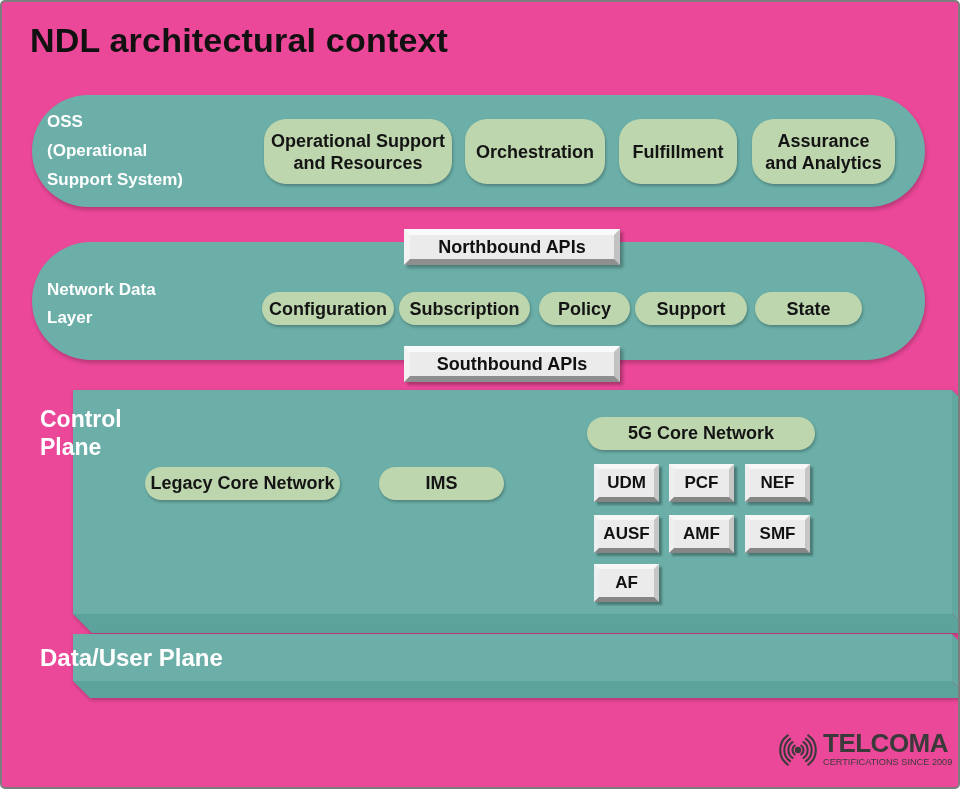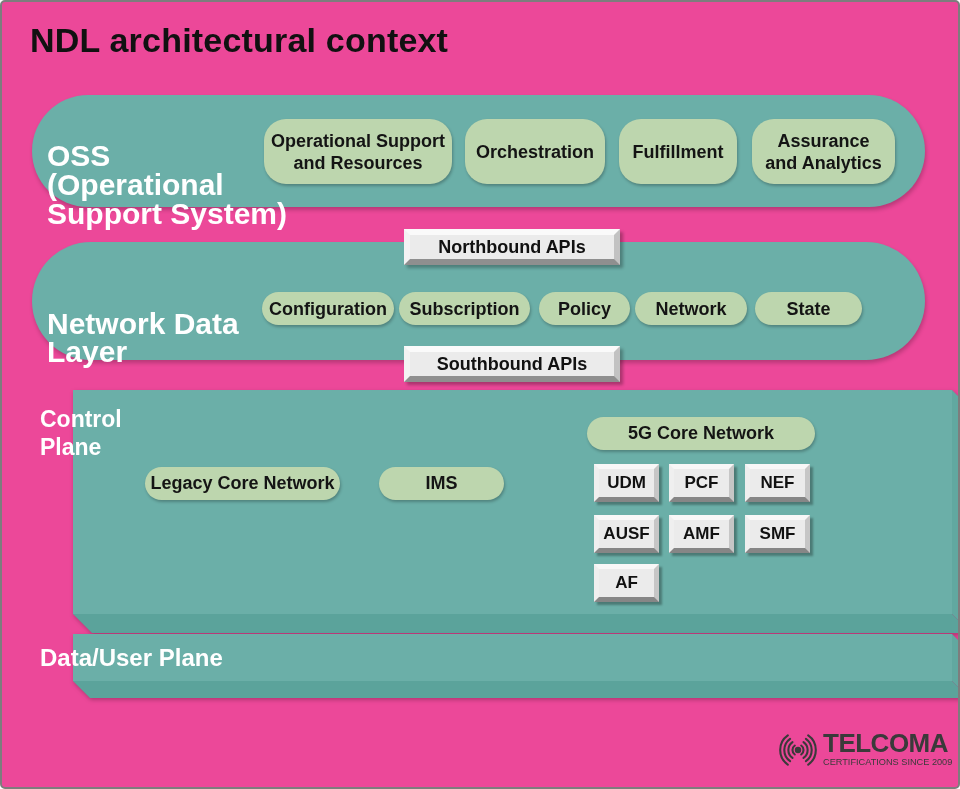--- a/index.html
+++ b/index.html
@@ -1,21 +1,21 @@
 <!DOCTYPE html>
 <html><head>
 <meta charset="utf-8">
 <style>
   html,body{margin:0;padding:0;background:#fff;}
   .canvas{position:relative;width:960px;height:789px;box-sizing:border-box;border:2px solid #7d7d7d;border-radius:5px;background:#ec4899;overflow:hidden;font-family:"Liberation Sans",sans-serif;}
   .title{position:absolute;left:28px;top:19px;font-size:34px;font-weight:600;color:#111;letter-spacing:0.2px;}
   .band{position:absolute;background:#6bafa8;box-shadow:1px 3px 4px rgba(0,0,0,.22);}
   .band.oss{left:30px;top:93px;width:893px;height:112px;border-radius:56px;}
   .band.ndl{left:30px;top:240px;width:893px;height:118px;border-radius:59px;}
-  .band-label{position:absolute;color:#fff;font-size:30px;line-height:29px;font-weight:600;white-space:pre-line;margin-top:34px;}
+  .band-label{position:absolute;color:#fff;font-size:17px;line-height:29px;font-weight:600;white-space:pre-line;}
   .oss .band-label{left:15px;top:12px;}
   .ndl .band-label{left:15px;top:34px;line-height:28px;}
   .pill{position:absolute;background:#bdd6ae;display:flex;align-items:center;justify-content:center;text-align:center;color:#141414;font-size:18px;line-height:22px;font-weight:600;white-space:pre-line;box-shadow:1px 2px 3px rgba(0,0,0,.25);}
   .oss-pill{top:24px;height:65px;border-radius:22px;}
   .op1{left:232px;width:188px;}
   .op2{left:433px;width:140px;}
   .op3{left:587px;width:118px;}
   .op4{left:720px;width:143px;}
   .ndl-pill{top:50px;height:33px;border-radius:17px;}
   .np1{left:230px;width:132px;}
@@ -65,21 +65,21 @@
   </div>
 
   <div class="api-box north">Northbound APIs</div>
 
   <div class="band ndl">
     <div class="band-label">Network Data
 Layer</div>
     <div class="pill ndl-pill np1">Configuration</div>
     <div class="pill ndl-pill np2">Subscription</div>
     <div class="pill ndl-pill np3">Policy</div>
-    <div class="pill ndl-pill np4">Network</div>
+    <div class="pill ndl-pill np4">Support</div>
     <div class="pill ndl-pill np5">State</div>
   </div>
 
   <div class="api-box south">Southbound APIs</div>
 
   <div class="slab control">
     <svg width="899" height="244" viewBox="0 0 899 244">
       <rect x="0" y="0" width="879" height="224" fill="#6bafa8"></rect>
       <polygon points="879,0 898,19 898,243 879,224" fill="#61a8a0"></polygon>
       <polygon points="0,224 879,224 898,243 19,243" fill="#5ba39b"></polygon>

